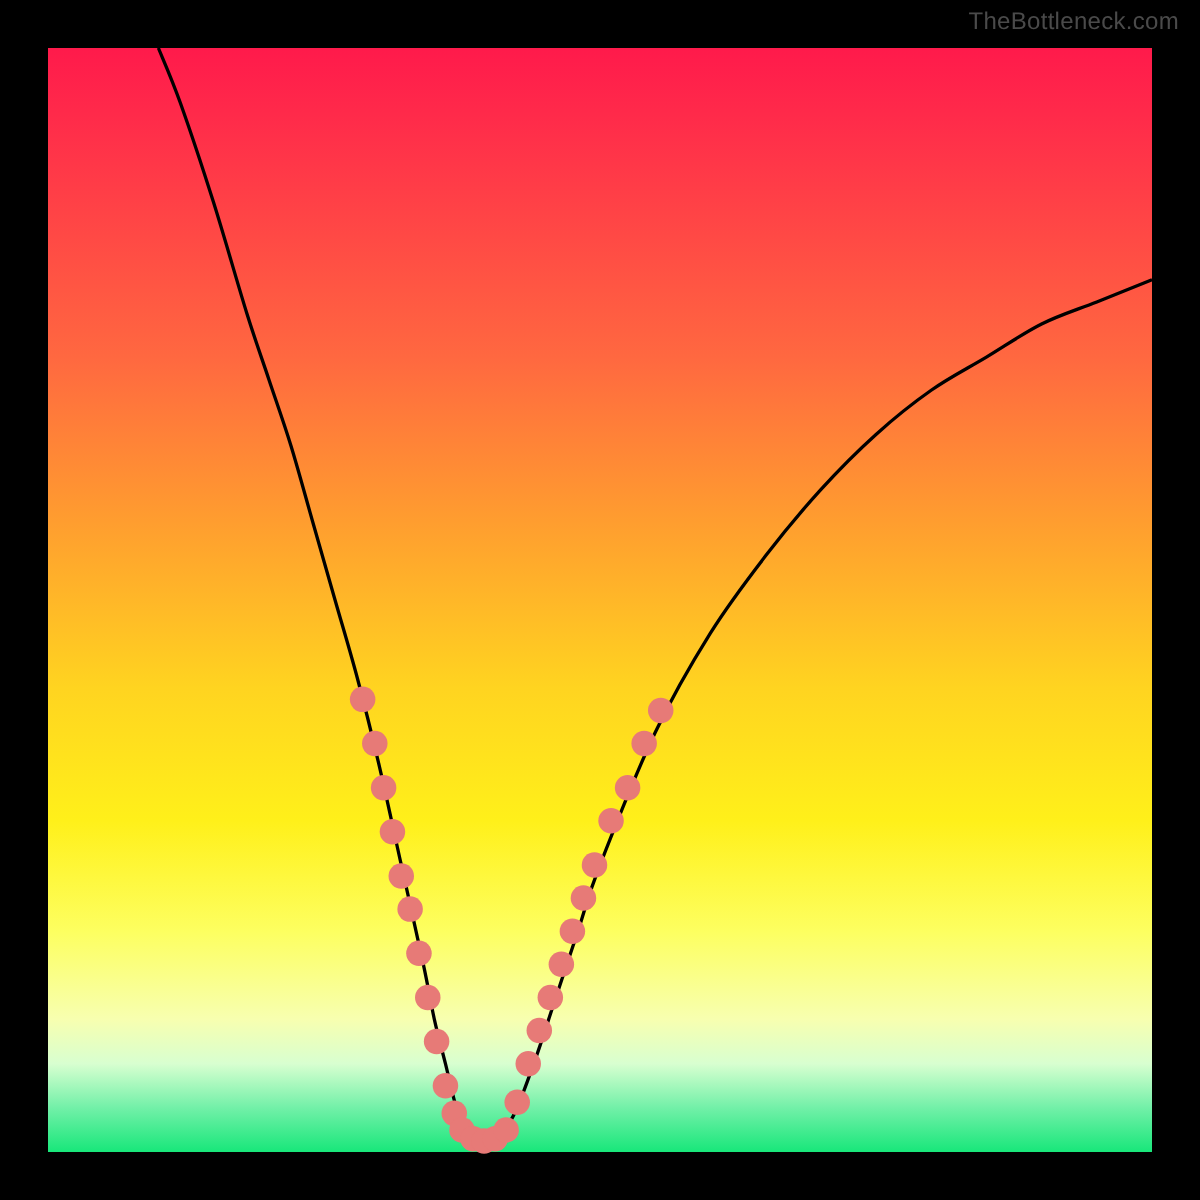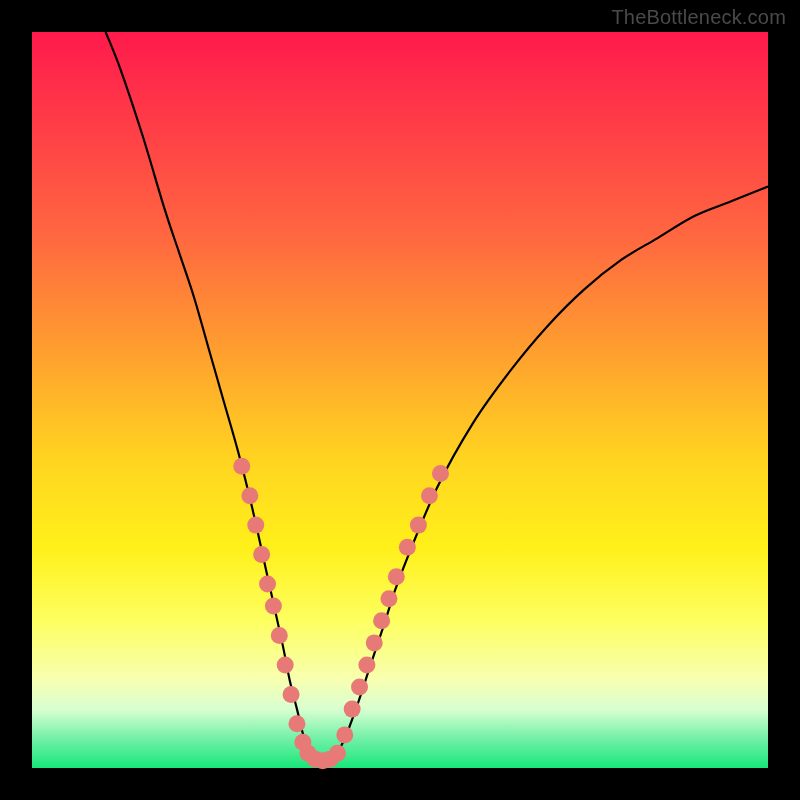--- a/index.html
+++ b/index.html
@@ -39,21 +39,21 @@
       #d8ffd0 92%,
       #72f0a8 96%,
       #18e77a 100%
     );
   }
   .watermark {
     position: absolute;
     top: 6px;
     right: 14px;
     color: #4a4a4a;
-    font-size: 20px;
+    font-size: 16px;
     font-weight: 500;
     letter-spacing: 0.2px;
     user-select: none;
   }
   svg.curve {
     position: absolute;
     top: 0;
     left: 0;
     width: 736px;
     height: 736px;

